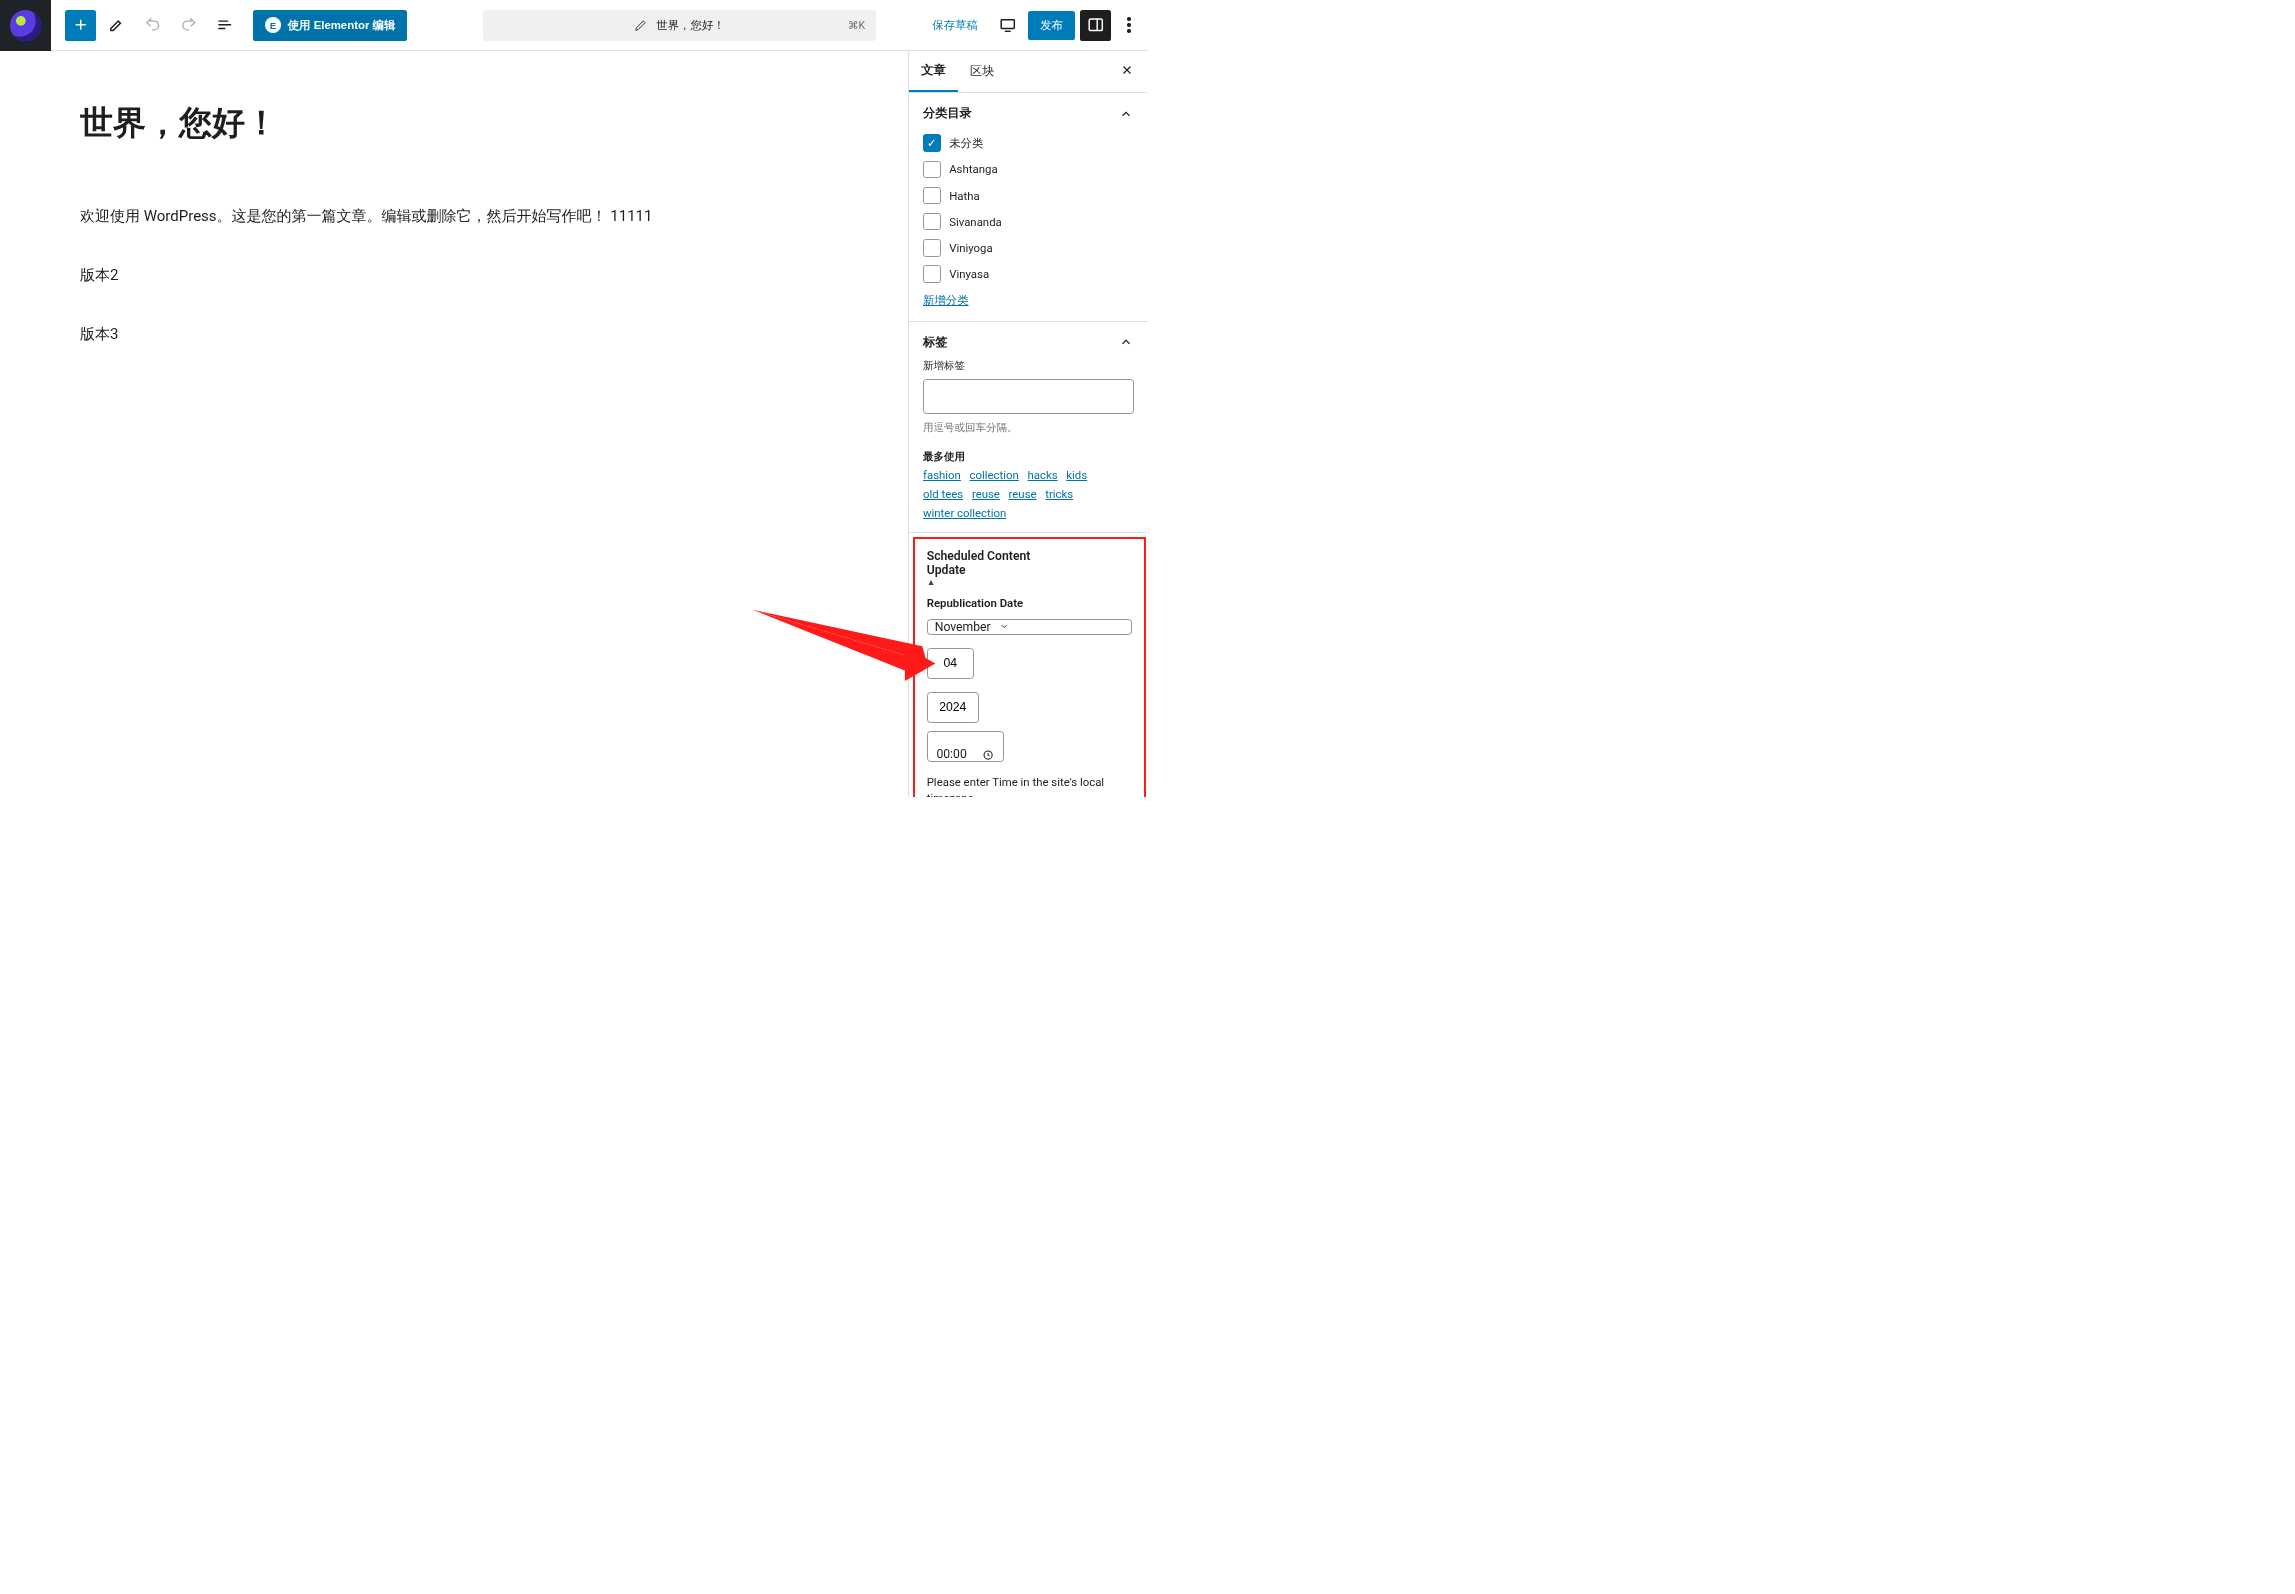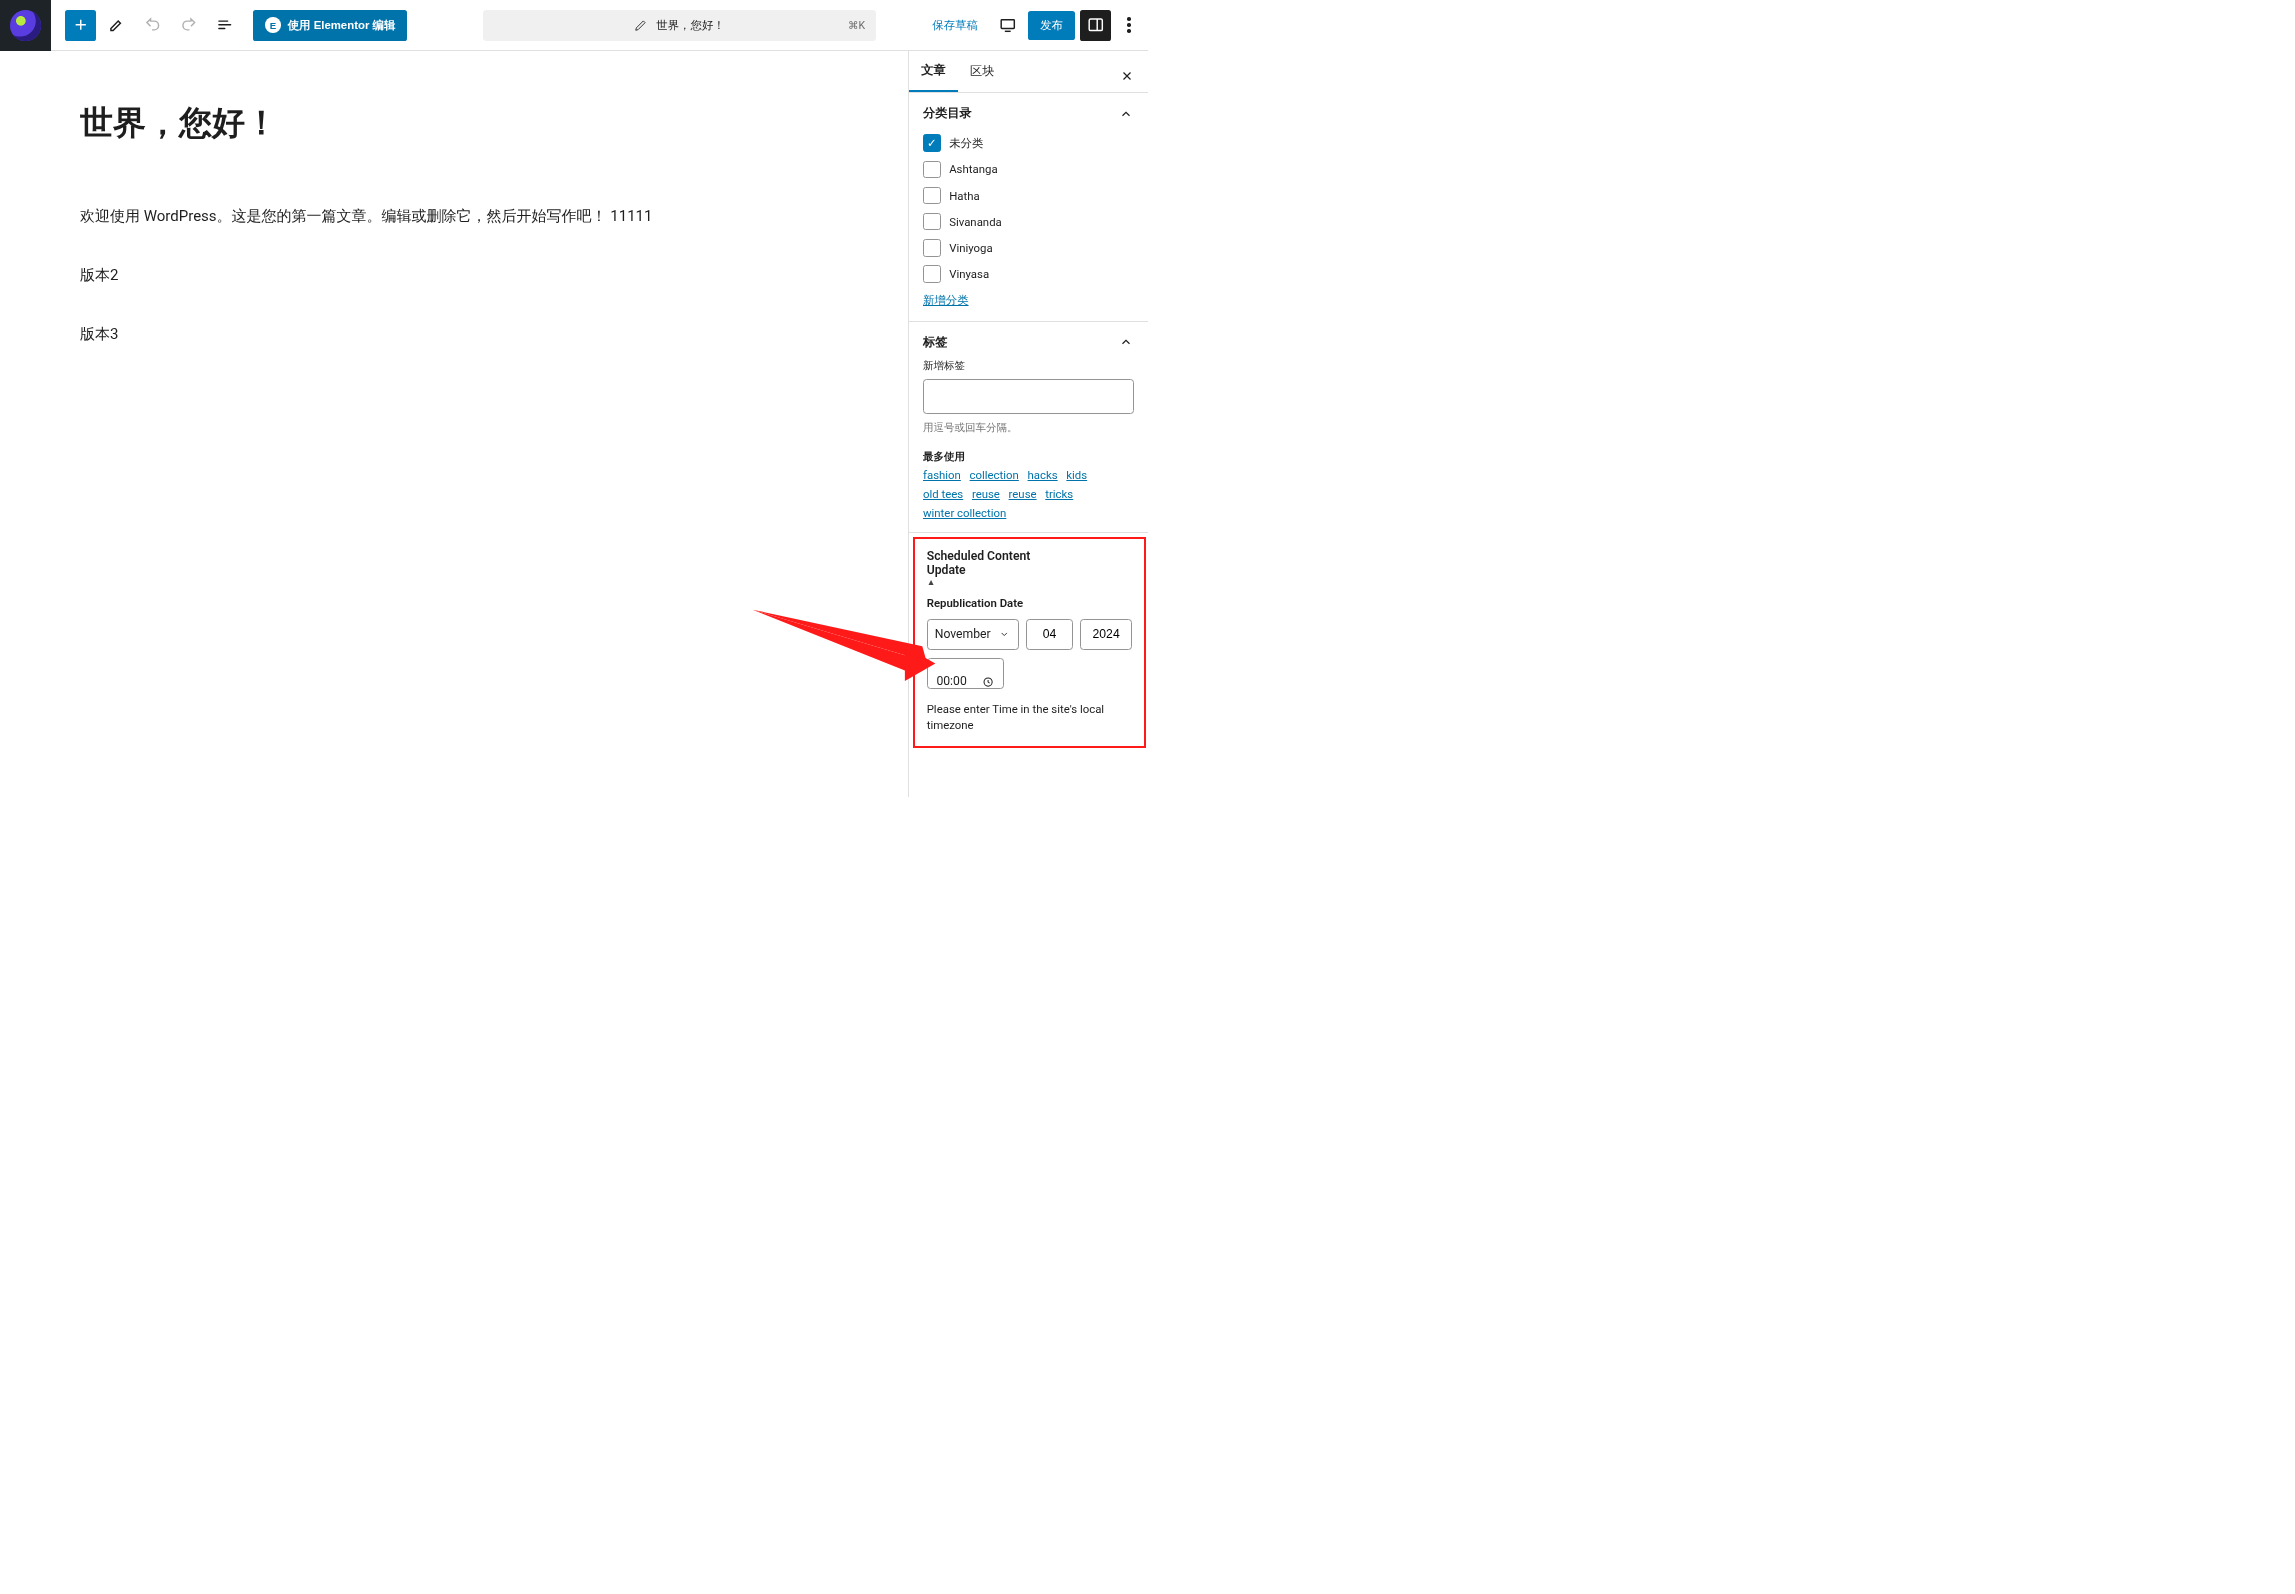--- a/index.html
+++ b/index.html
@@ -162,21 +162,21 @@
 
   
   .sidebar {
     width: 240px;
     border-left: 0.9px solid #e0e0e0;
     display: flex; flex-direction: column;
     overflow: hidden;
   }
   .tabs-row {
     display: flex;
-    align-items: flex-end;
+    align-items: center;
     border-bottom: 0.9px solid #e0e0e0;
     height: 42px;
     padding: 0 7px 0 0;
   }
   .tab {
     padding: 0 12.2px;
     height: 100%;
     display: inline-flex;
     align-items: center;
     font-size: 12.2px;
@@ -293,21 +293,21 @@
   }
   .sched-head {
     display: flex; justify-content: space-between; align-items: flex-start;
     font-size: 12.2px; font-weight: 600; flex-direction: column;
   }
   .tri-up { font-size: 8.7px; color: #444; }
   .sched-sub {
     font-size: 11.4px; font-weight: 600;
     margin-top: 8.7px; margin-bottom: 8.7px;
   }
-  .date-row { display: flex; gap: 7px; }
+  .date-row { display: flex; gap: 13px; flex-direction: column; }
   .sel, .inp {
     height: 31px;
     border: 0.9px solid #949494;
     border-radius: 3.5px;
     padding: 0 7px;
     font-size: 12.2px;
     background: #fff;
   }
   .sel { display:flex; align-items:center; gap:8.7px; }
   .inp { text-align:center; }

